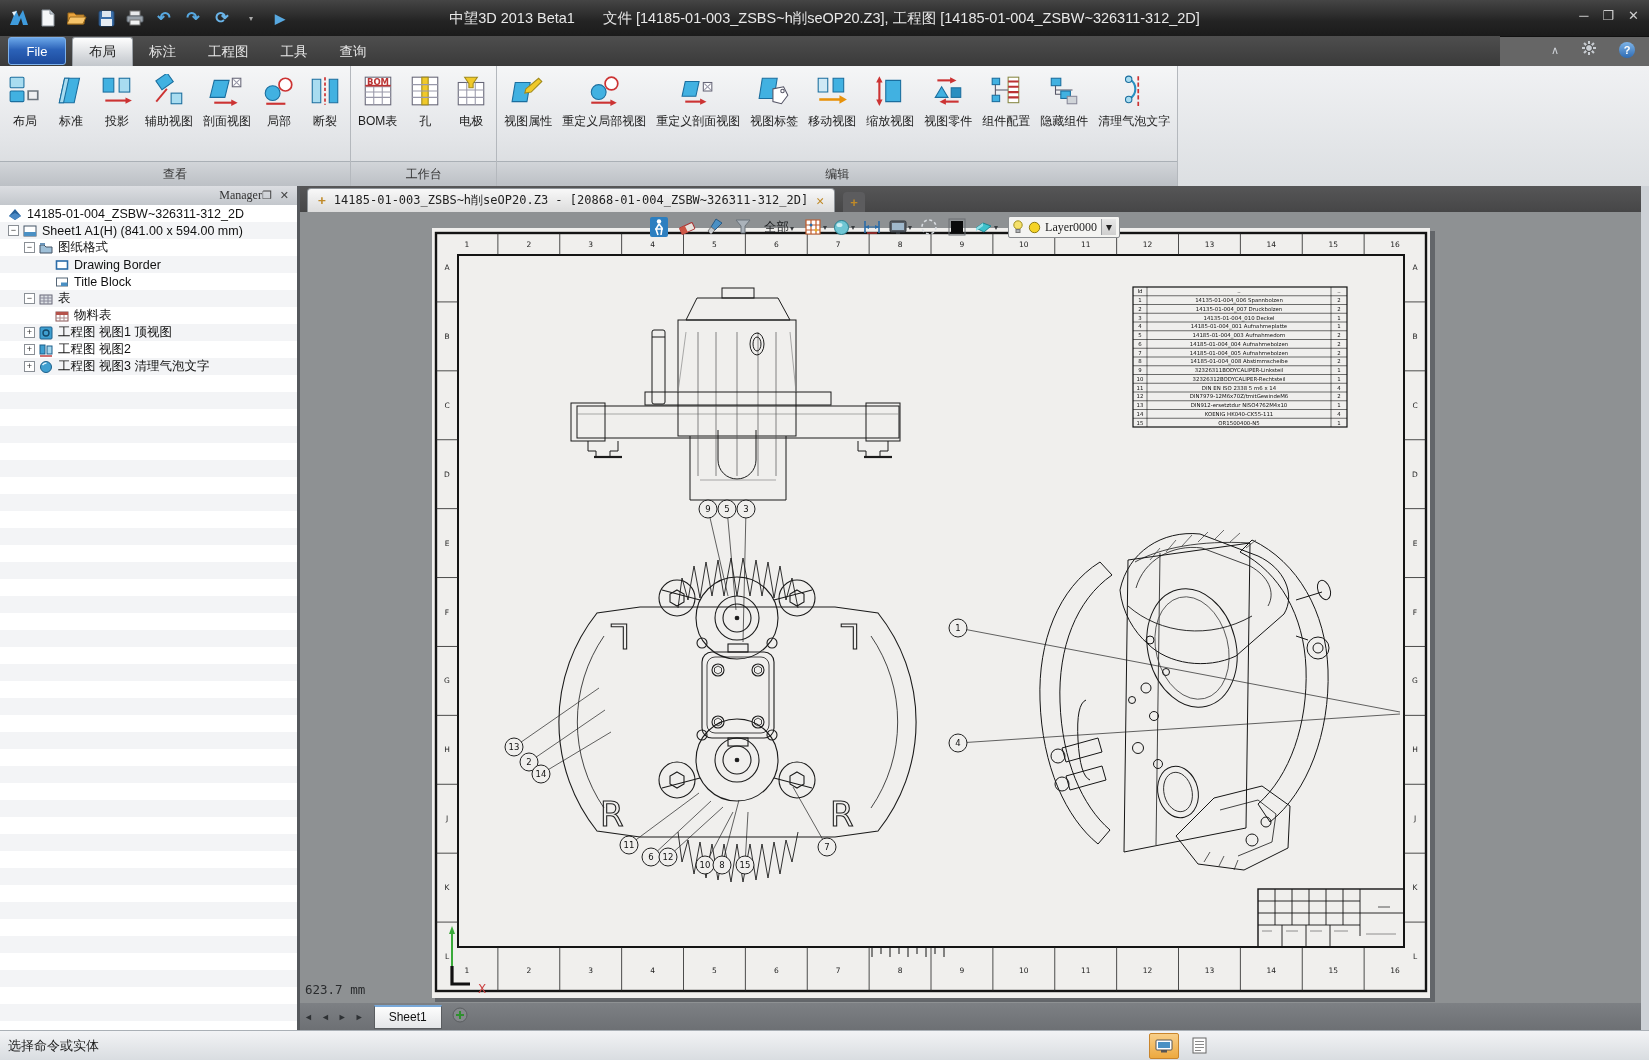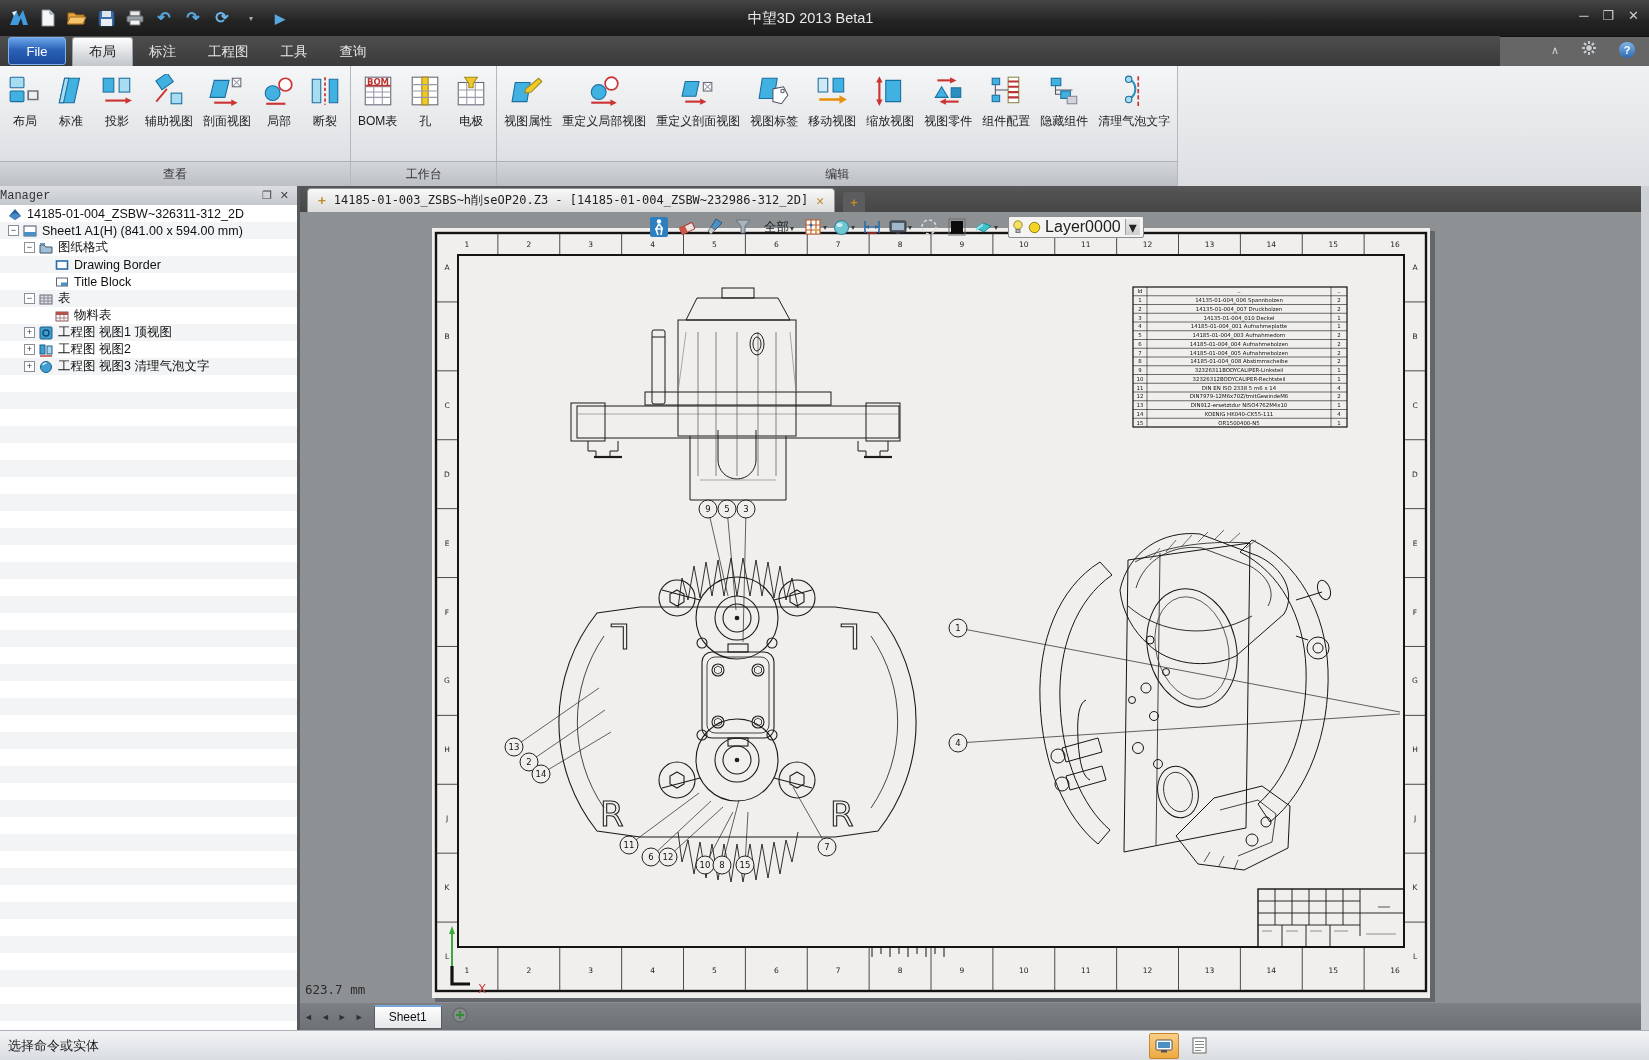--- a/index.html
+++ b/index.html
@@ -42,21 +42,21 @@
   .rbtn span{font-size:12px;color:#1c1c1c;white-space:nowrap;}
   .rlabel{height:24px;background:linear-gradient(#d2d5d9,#bcc0c5);border-top:1px solid #aab0b6;
     display:flex;align-items:center;justify-content:center;font-size:12px;color:#333;font-family:Liberation Serif, serif;}
   .rfill{flex:1;background:linear-gradient(#f0f1f3,#dcdfe2);}
   .ricon{width:36px;height:34px;}
 
   
   #manager{left:0;top:186px;width:297px;height:844px;background:#fff;border-right:1px solid #6e7control2;}
   #mgr-head{left:0;top:0;width:297px;height:19px;background:linear-gradient(#dcdee2,#c3c7cc);
     border-bottom:1px solid #a8adb3;display:flex;align-items:center;}
-  #mgr-title{font-family:Liberation Mono, monospace;font-size:12px;color:#333;margin-left:0;flex:1;}
+  #mgr-title{font-family:Liberation Serif, serif;font-size:12px;color:#333;margin-left:18px;flex:1;text-align:right;}
   .mgr-btn{color:#444;font-size:11px;margin-right:8px;}
   #mgr-body{left:0;top:19px;width:297px;height:825px;
     background:repeating-linear-gradient(180deg,#ffffff 0px,#ffffff 17px,#f3f4f6 17px,#f3f4f6 34px);}
   .trow{height:17px;display:flex;align-items:center;font-size:12.5px;color:#111;white-space:nowrap;}
   .texp{width:9px;height:9px;border:1px solid #8a8f95;background:#fff;display:inline-flex;
     align-items:center;justify-content:center;font-size:9px;line-height:1;color:#333;flex:none;margin-right:4px;}
   .ticon{flex:none;margin-right:5px;display:inline-flex;}
 
   
   #divider{left:297px;top:186px;width:3px;height:844px;background:#55585c;}
@@ -68,21 +68,21 @@
   #newtab{margin-left:8px;width:22px;height:20px;border-radius:4px 4px 0 0;background:#5c5c5e;
     display:flex;align-items:center;justify-content:center;}
 
   #canvas{left:300px;top:212px;width:1349px;height:791px;background:#8e9193;overflow:hidden;}
   #cv-toolbar{left:348px;top:2px;height:26px;display:flex;align-items:center;gap:6px;}
   .tbtn{height:22px;min-width:22px;display:flex;align-items:center;justify-content:center;border-radius:2px;}
   .tdrop{font-size:8px;color:#3a3d40;margin-left:1px;}
   #all-label{font-size:12.5px;color:#1d1f21;padding:0 4px;}
   #layer-combo{height:20px;background:#f4f4f2;border:1px solid #8a8d90;border-radius:2px;
     display:flex;align-items:center;gap:4px;padding:0 3px;margin-left:4px;}
-  #layer-combo span{font-family:Liberation Sans, sans-serif;font-size:16px;color:#222;}
+  #layer-combo span{font-family:Liberation Serif, serif;font-size:12px;color:#222;}
   #layer-drop{width:14px;height:16px;background:linear-gradient(#e8e8e8,#cfcfcf);border-left:1px solid #9a9da0;
     display:flex;align-items:center;justify-content:center;font-size:8px;color:#444;}
   #readout{left:5px;top:770px;font-family:"DejaVu Sans Mono",monospace;font-size:12.5px;color:#2a2c2e;}
 
   
   #sheetbar{left:300px;top:1003px;width:1349px;height:27px;background:linear-gradient(#7d8084,#6d7074);
     display:flex;align-items:center;}
   .nav{color:#2e3134;font-size:9px;margin:0 4px;}
   #sheettab{margin-left:6px;width:66px;height:21px;background:linear-gradient(#fdfdfd,#e4e6e8);
     border:1px solid #5a5d60;border-top:2px solid #79a8d8;display:flex;align-items:center;justify-content:center;
@@ -151,20 +151,21 @@
         </div>
       <div class="qbtn">
           <span style="color:#aaa;font-size:8px">▾</span>
         </div>
       <div class="qbtn">
           <span class="glyph" style="font-size:13px">▶</span>
         </div>
     </div>
     <div id="title-text" class="abs">
       <b>中望3D 2013 Beta1</b>
+        <span>文件 [14185-01-003_ZSBS~h削seOP20.Z3], 工程图 [14185-01-004_ZSBW~326311-312_2D]</span>
     </div>
     <div class="winbtns">
       <span>─</span>
       <span>❐</span>
       <span>✕</span>
     </div>
   </div>
 
   <div id="menubar" class="abs">
     <div id="file-btn">File</div>
@@ -492,21 +493,21 @@
           </span>
           <span>工程图 视图3 清理气泡文字</span>
         </div>
       </div>
   </div>
   <div id="divider" class="abs"></div>
 
   <div id="tabbar" class="abs">
     <div id="doctab">
       <span class="gold">+</span>
-      <span>14185-01-003_ZSBS~h削seOP20.Z3 - [14185-01-004_ZSBW~232986-312_2D]</span>
+      <span>14185-01-003_ZSBS~h削seOP20.Z3 - [20868-01-004_ZSBW~326311-312_2D]</span>
       <span class="gold">✕</span>
     </div>
     <div id="newtab">
       <span class="gold">+</span>
     </div>
   </div>
 
   <div id="canvas" class="abs">
     <svg id="sheet-svg" width="1349" height="791" viewBox="300 212 1349 791">
 

